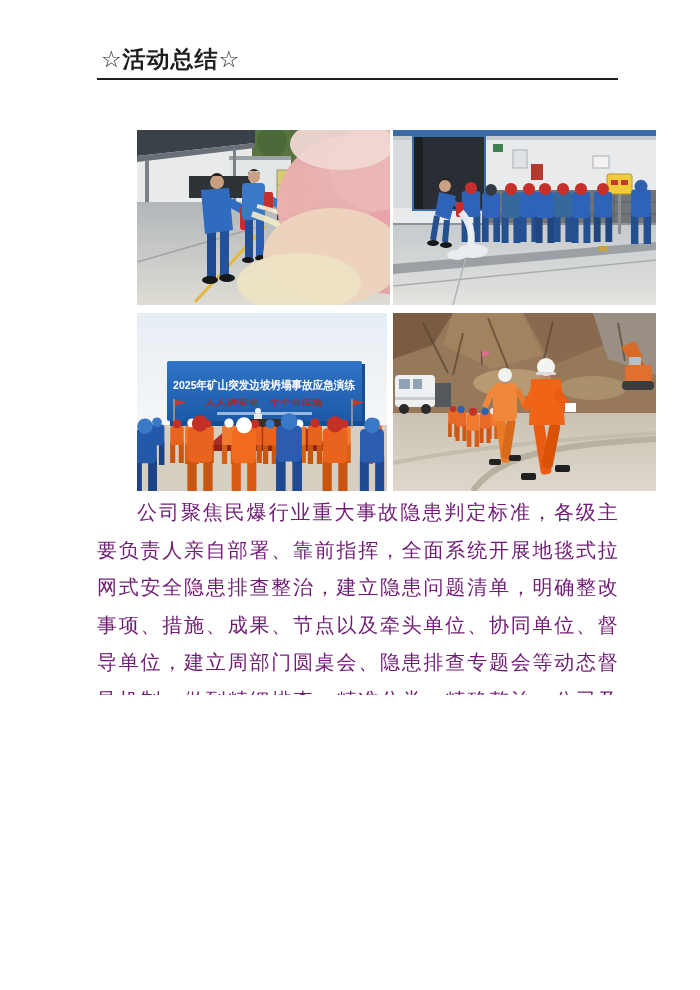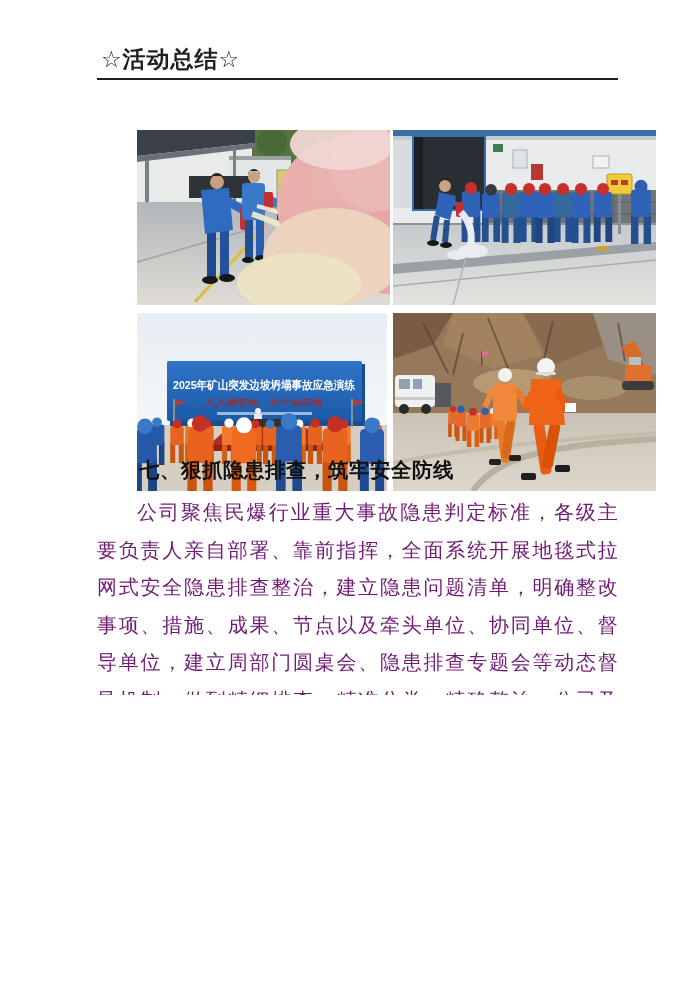--- a/index.html
+++ b/index.html
@@ -359,19 +359,18 @@
       <path d="M138,66 L168,66 L172,112 L136,112 Z" fill="#f06418"></path>
       <path d="M140,72 L128,94 L135,98 L145,80 Z" fill="#f06418"></path>
       <path d="M166,74 L178,92 L171,97 L161,82 Z" fill="#e85c14"></path>
       <rect x="172" y="90" width="11" height="9" fill="#ffffff"></rect>
       <circle cx="153" cy="60" r="6" fill="#b98a6a"></circle>
       <circle cx="153" cy="54" r="9" fill="#f4f4f2"></circle>
       <rect x="143" y="59" width="20" height="3" rx="1.5" fill="#dcdcd8"></rect>
     </svg>
   </figure>
 
-  <h2 class="sec-heading">七、狠抓隐患排查，筑牢安全防线</h2>
 
   <p class="body-par">公司聚焦民爆行业重大事故隐患判定标准，各级主要负责人亲自部署、靠前指挥，全面系统开展地毯式拉网式安全隐患排查整治，建立隐患问题清单，明确整改事项、措施、成果、节点以及牵头单位、协同单位、督导单位，建立周部门圆桌会、隐患排查专题会等动态督导机制，做到精细排查、精准分类、精确整治。公司及所属各单位聚焦交通安全、消防安全、危化品、重大事故隐患等重点领域全面开展“安全生产月”大排查大整治，共计开展安全检查 22 次，排查问题隐患 80 项，整改完成 39 项，其余 41 项正在整改中。</p>
 
   <div class="page-num">—222—</div>
 
 </div>
 
 </body></html>

